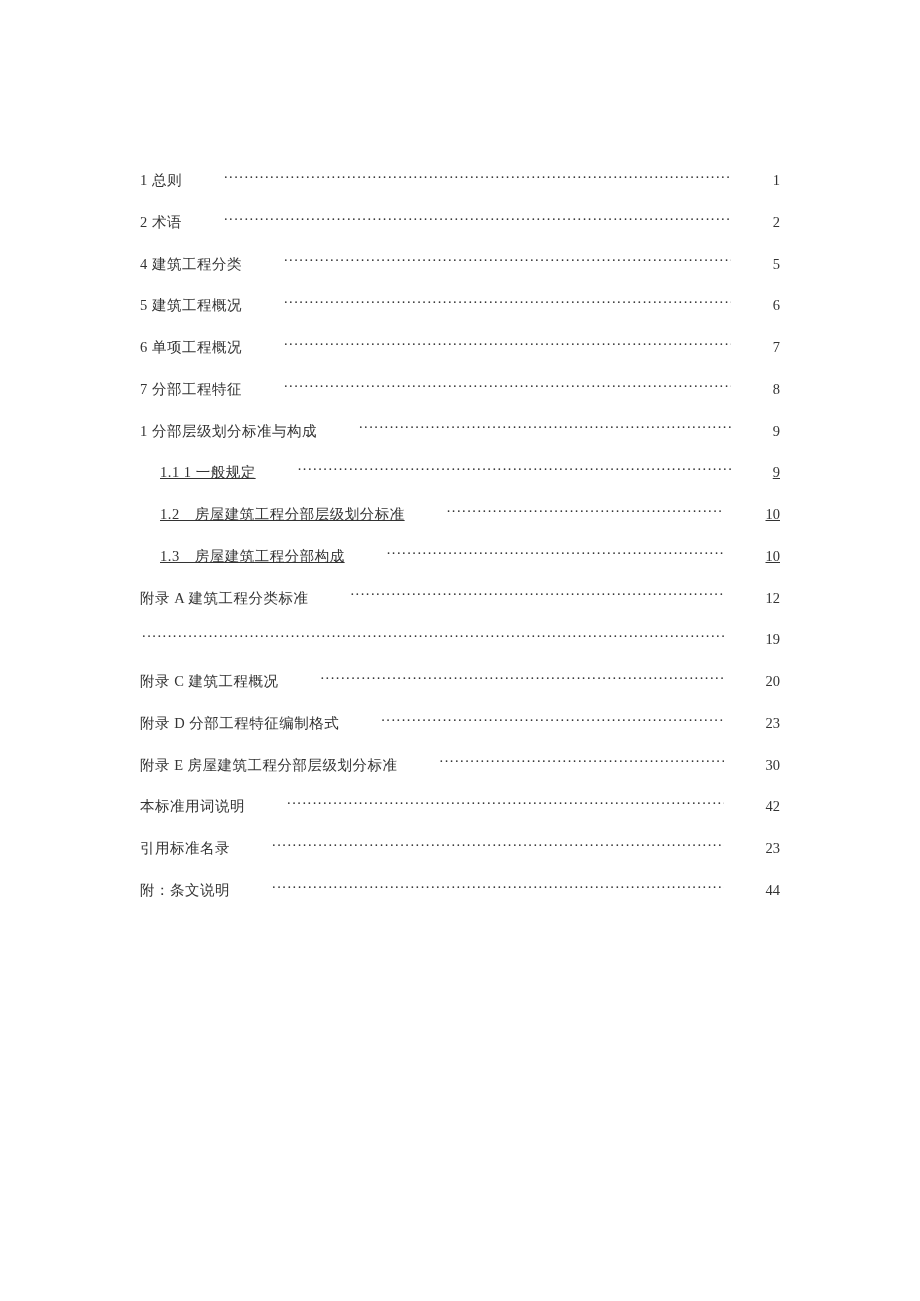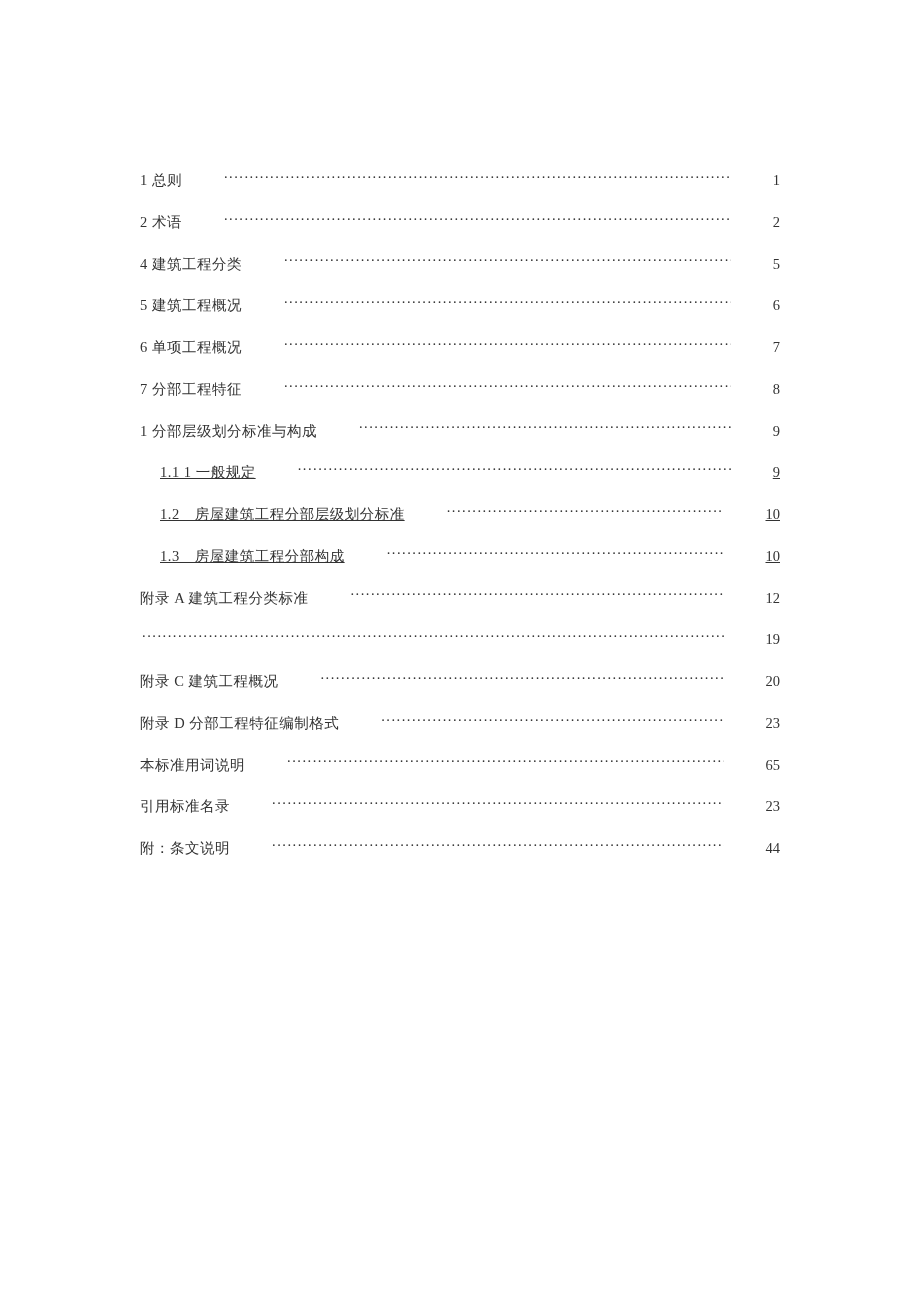--- a/index.html
+++ b/index.html
@@ -121,23 +121,28 @@
       <span class="toc-title">附录 C 建筑工程概况</span>
       <span class="toc-dots"></span>
       <span class="toc-page">20</span>
     </div>
     <div class="toc-entry">
       <span class="toc-title">附录 D 分部工程特征编制格式</span>
       <span class="toc-dots"></span>
       <span class="toc-page">23</span>
     </div>
     <div class="toc-entry">
+      <span class="toc-title">附录 E 房屋建筑工程分部层级划分标准</span>
+      <span class="toc-dots"></span>
+      <span class="toc-page">30</span>
+    </div>
+    <div class="toc-entry">
       <span class="toc-title">本标准用词说明</span>
       <span class="toc-dots"></span>
-      <span class="toc-page">65</span>
+      <span class="toc-page">42</span>
     </div>
     <div class="toc-entry">
       <span class="toc-title">引用标准名录</span>
       <span class="toc-dots"></span>
       <span class="toc-page">23</span>
     </div>
     <div class="toc-entry">
       <span class="toc-title">附：条文说明</span>
       <span class="toc-dots"></span>
       <span class="toc-page">44</span>

